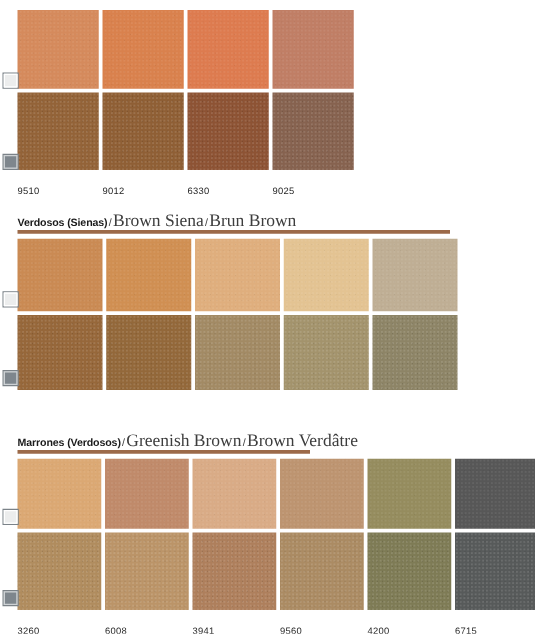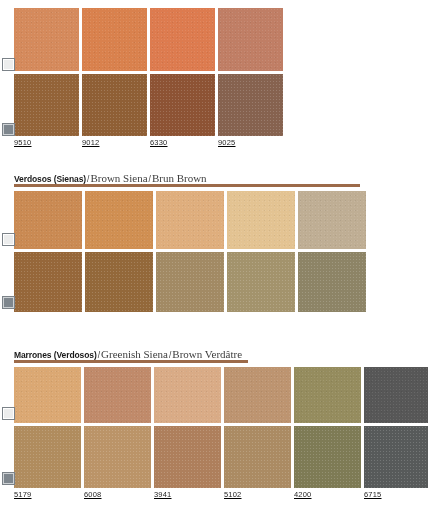--- a/index.html
+++ b/index.html
@@ -26,21 +26,21 @@
     font-weight:bold;
     color:#1a1a1a;
     letter-spacing:-0.1px;
   }
   .hdr-sep{
     font-size:8.5px;
     color:#3d3d3d;
     padding:0 1px;
   }
   .hdr-en,.hdr-fr{
-    font-size:11px;
+    font-size:14px;
     color:#3d3d3d;
     font-family:"Liberation Serif", serif;
   }
   .hdr-rule{
     height:2.5px;
     background:#9c6a49;
     margin:1px 0 4px 14px;
   }
 
   
@@ -74,21 +74,21 @@
     content:"";
     position:absolute;inset:0;
     background-image:
       radial-gradient(rgba(255,255,255,.13) 0.5px, transparent 0.6px),
       radial-gradient(rgba(0,0,0,.09) 0.5px, transparent 0.6px);
     background-size:3px 3px, 5px 5px;
     background-position:1px 0, 0 2px;
     opacity:.8;
   }
 
-  .codes{display:flex;margin-top:2px;text-decoration:underline;}
+  .codes{display:flex;margin-top:12px;}
   .code{
     font-size:7.5px;
     color:#1f1f1f;
     font-family:"Liberation Sans", sans-serif;
     margin-right:3px;
     letter-spacing:.2px;
   }
 
   
   .indicator{
@@ -195,21 +195,21 @@
           </div>
         </div>
         <div class="indicator ind-light" style="top: 65px;">
           <div class="inner"></div>
         </div>
         <div class="indicator ind-dark" style="top: 128px;">
           <div class="inner"></div>
         </div>
       </div>
       <div class="group" style="position: absolute; top: 344px; left: 0px;">
-        <div class="group-header"><span class="hdr-es">Marrones (Verdosos)</span><span class="hdr-sep">/</span><span class="hdr-en">Greenish Siena</span><span class="hdr-sep">/</span><span class="hdr-fr">Brown Verdâtre</span></div>
+        <div class="group-header"><span class="hdr-es">Marrones (Verdosos)</span><span class="hdr-sep">/</span><span class="hdr-en">Greenish Brown</span><span class="hdr-sep">/</span><span class="hdr-fr">Brown Verdâtre</span></div>
         <div class="hdr-rule" style="background: rgb(156, 106, 73); width: 234px;"></div>
         <div class="swatch-area">
           <div class="row top">
             <div class="cell" style="width: 67px; height: 56px;">
               <div class="chip smooth" style="background: rgb(219, 168, 115);"></div>
             </div>
             <div class="cell" style="width: 67px; height: 56px;">
               <div class="chip smooth" style="background: rgb(192, 138, 106);"></div>
             </div>
             <div class="cell" style="width: 67px; height: 56px;">
@@ -239,24 +239,24 @@
               <div class="chip tex" style="background: rgb(171, 139, 99);"></div>
             </div>
             <div class="cell" style="width: 67px; height: 62px;">
               <div class="chip tex" style="background: rgb(126, 123, 85);"></div>
             </div>
             <div class="cell" style="width: 67px; height: 62px;">
               <div class="chip tex" style="background: rgb(87, 90, 90);"></div>
             </div>
           </div>
           <div class="codes">
-            <span class="code" style="width: 67px;">5179</span>
+            <span class="code" style="width: 67px;">3260</span>
             <span class="code" style="width: 67px;">6008</span>
             <span class="code" style="width: 67px;">3941</span>
-            <span class="code" style="width: 67px;">5102</span>
+            <span class="code" style="width: 67px;">9560</span>
             <span class="code" style="width: 67px;">4200</span>
             <span class="code" style="width: 67px;">6715</span>
           </div>
         </div>
         <div class="indicator ind-light" style="top: 63px;">
           <div class="inner"></div>
         </div>
         <div class="indicator ind-dark" style="top: 128px;">
           <div class="inner"></div>
         </div>

